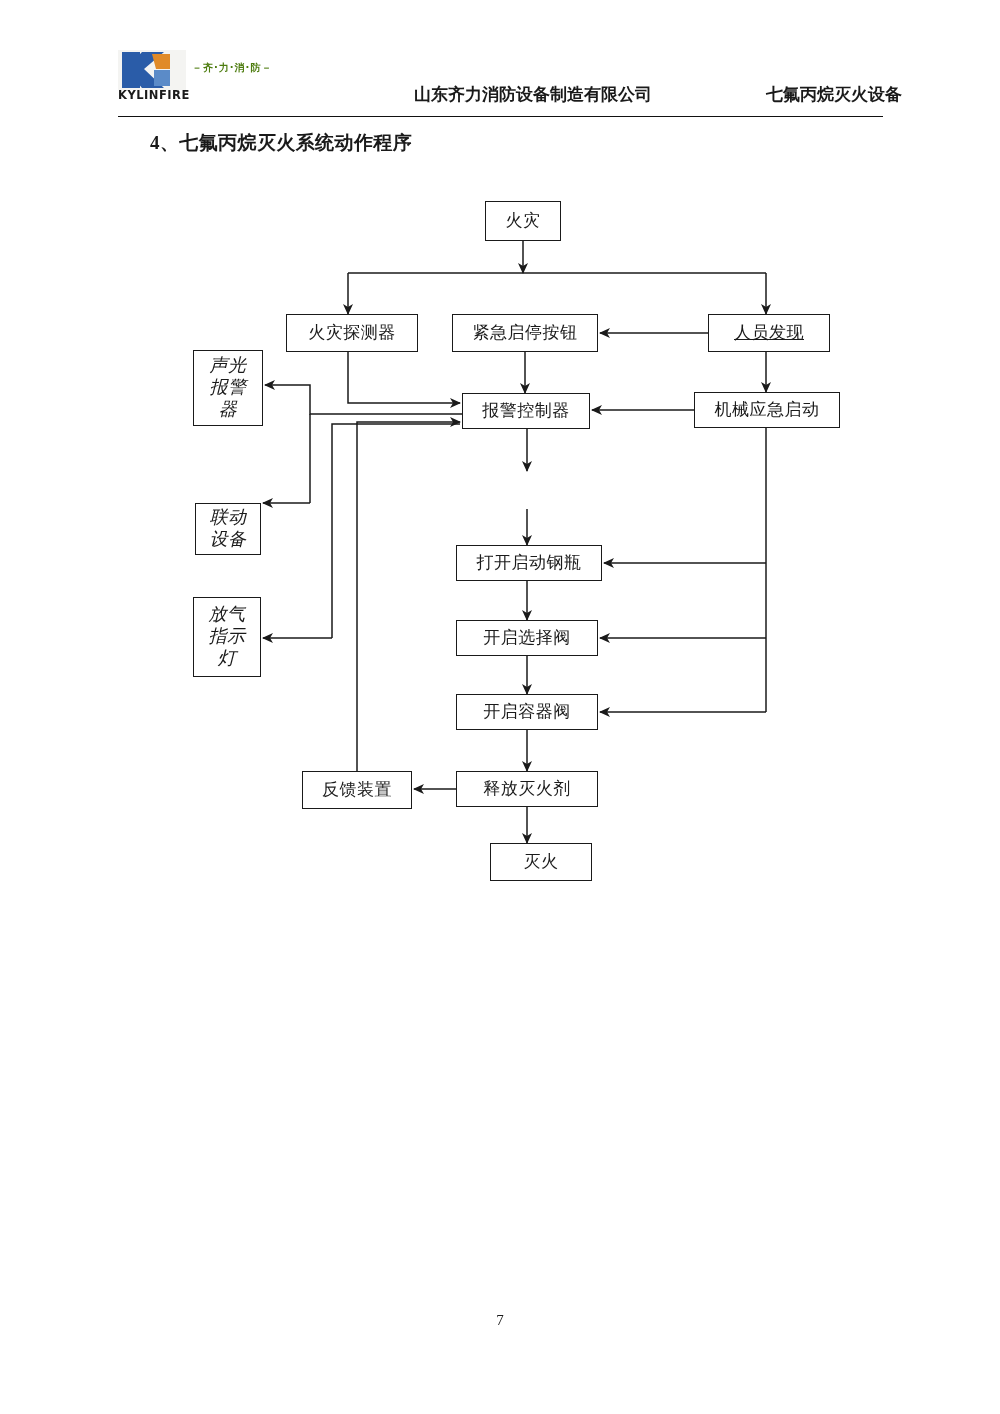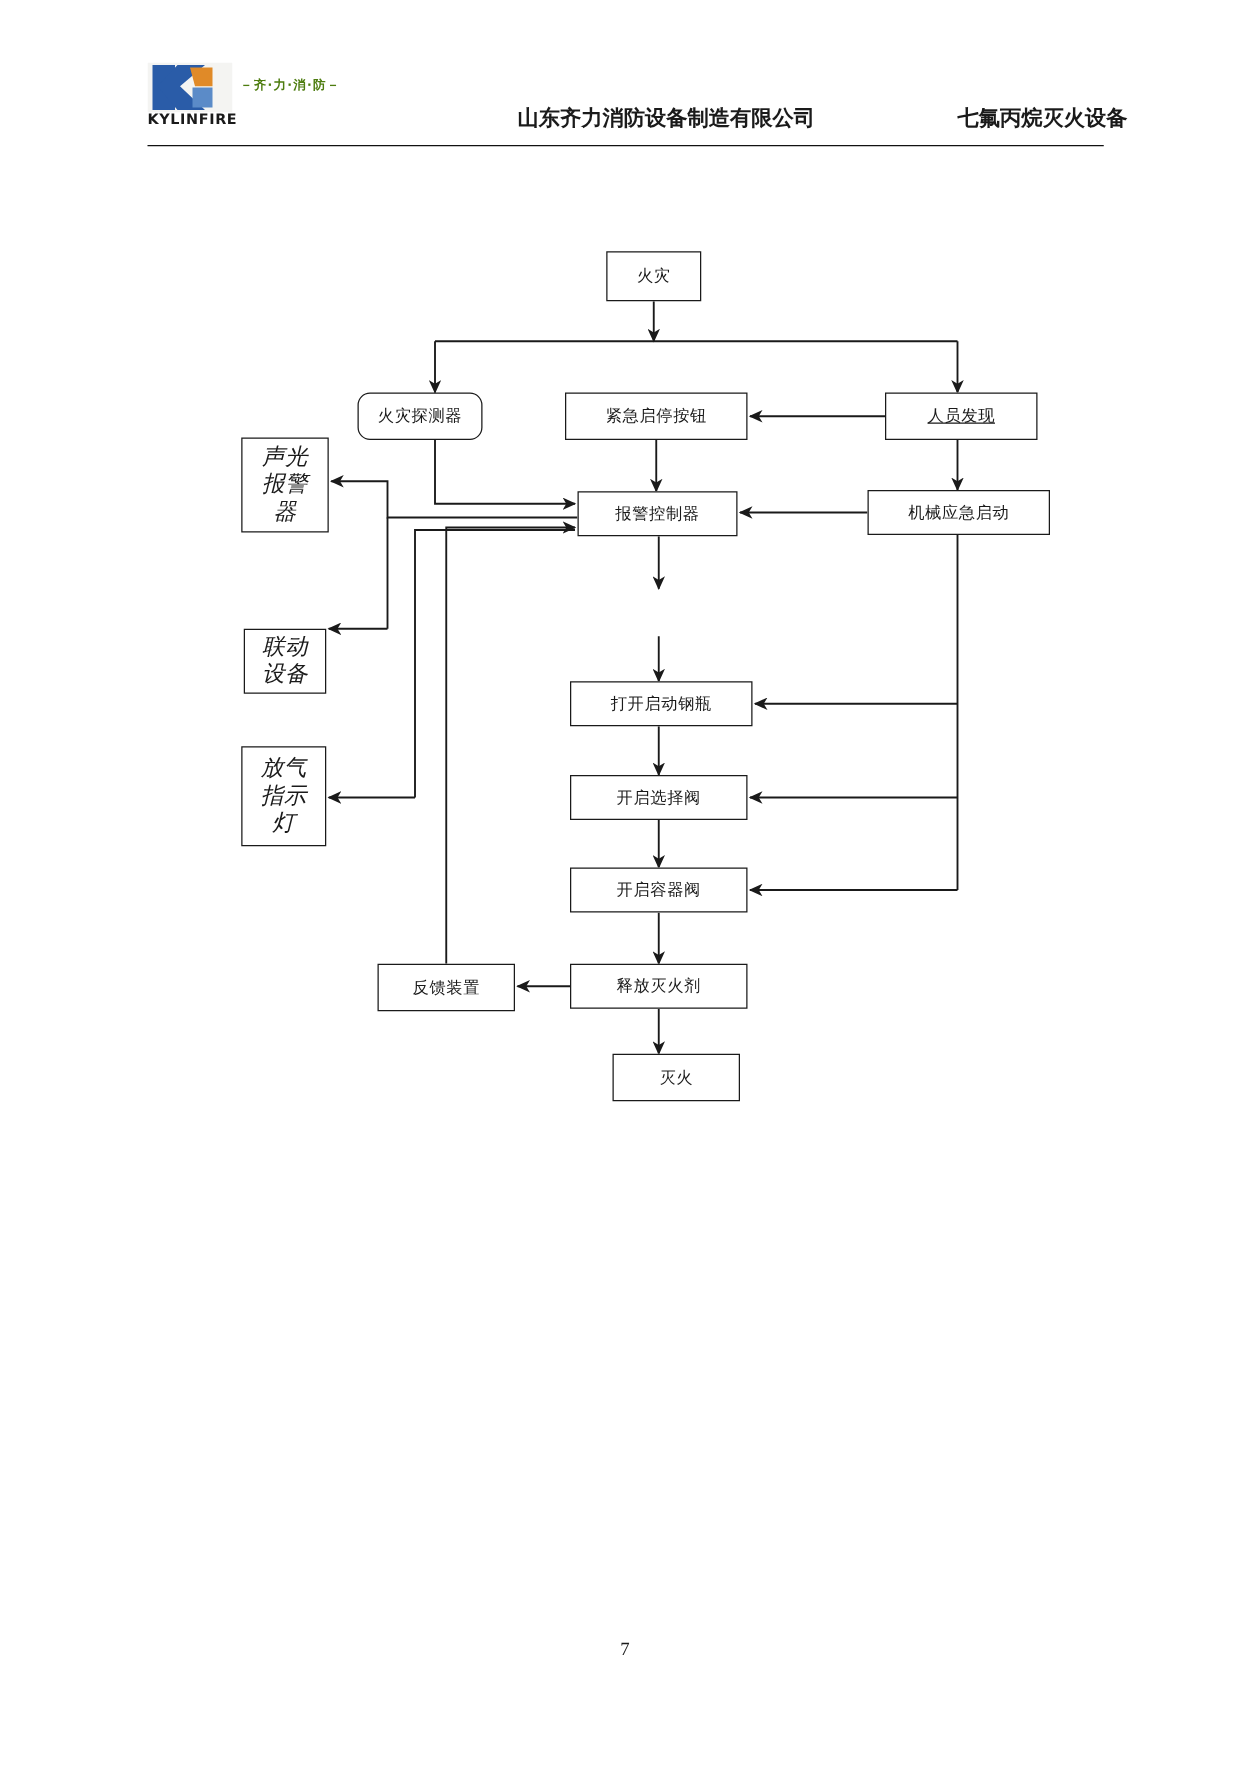--- a/index.html
+++ b/index.html
@@ -116,21 +116,21 @@
 
   .nodebox {
     position: absolute;
     box-sizing: border-box;
     border: 1.5px solid #1a1a1a;
     background: #ffffff;
     display: flex;
     align-items: center;
     justify-content: center;
     text-align: center;
-    font-size: 13px;
+    font-size: 17px;
     line-height: 1.18;
     letter-spacing: 0.5px;
     white-space: pre-line;
   }
   .nodebox.multi { font-size: 18px; line-height: 1.22; font-style: italic; }
 
   
   .page-number {
     position: absolute;
     left: 0;
@@ -158,20 +158,21 @@
       </svg>
       <div class="logo-word">KYLINFIRE</div>
     </div>
 
     <div class="logo-slogan">－齐·力·消·防－</div>
     <div class="hdr-center">山东齐力消防设备制造有限公司</div>
     <div class="hdr-right">七氟丙烷灭火设备</div>
   </div>
   <div class="hdr-rule"></div>
 
+  <div class="section-title">4、七氟丙烷灭火系统动作程序</div>
 
   <div class="flow" id="flow-root">
     <svg width="1000" height="920" viewBox="0 0 1000 920">
       <defs>
         <marker id="ah" markerWidth="12" markerHeight="10" refX="10" refY="5" orient="auto" markerUnits="userSpaceOnUse">
           <path d="M0,0 L11,5 L0,10 L3,5 Z" fill="#1a1a1a"></path>
         </marker>
       </defs>
       <g stroke="#1a1a1a" stroke-width="1.5" fill="none" marker-end="url(#ah)">
 
@@ -224,21 +225,21 @@
 
         <path d="M766,428 L766,712"></path>
       </g>
       <g stroke="#1a1a1a" stroke-width="1.5" fill="none" marker-end="url(#ah)">
         <path d="M766,563 L604,563"></path>
         <path d="M766,638 L600,638"></path>
         <path d="M766,712 L600,712"></path>
       </g>
     </svg>
   <div class="nodebox" style="left: 485px; top: 201px; width: 76px; height: 40px;">火灾</div>
-      <div class="nodebox" style="left: 286px; top: 314px; width: 100px; height: 38px; border-radius: 10px;">火灾探测器</div>
+      <div class="nodebox" style="left: 286px; top: 314px; width: 132px; height: 38px;">火灾探测器</div>
       <div class="nodebox" style="left: 452px; top: 314px; width: 146px; height: 38px;">紧急启停按钮</div>
       <div class="nodebox" style="left: 708px; top: 314px; width: 122px; height: 38px; text-decoration: underline;">人员发现</div>
       <div class="nodebox multi" style="left: 193px; top: 350px; width: 70px; height: 76px;">声光
 报警
 器</div>
       <div class="nodebox" style="left: 462px; top: 393px; width: 128px; height: 36px;">报警控制器</div>
       <div class="nodebox" style="left: 694px; top: 392px; width: 146px; height: 36px;">机械应急启动</div>
       <div class="nodebox multi" style="left: 195px; top: 477px; width: 66px; height: 52px; margin-top: 26px;">联动
 设备</div>
       <div class="nodebox" style="left: 456px; top: 545px; width: 146px; height: 36px;">打开启动钢瓶</div>

